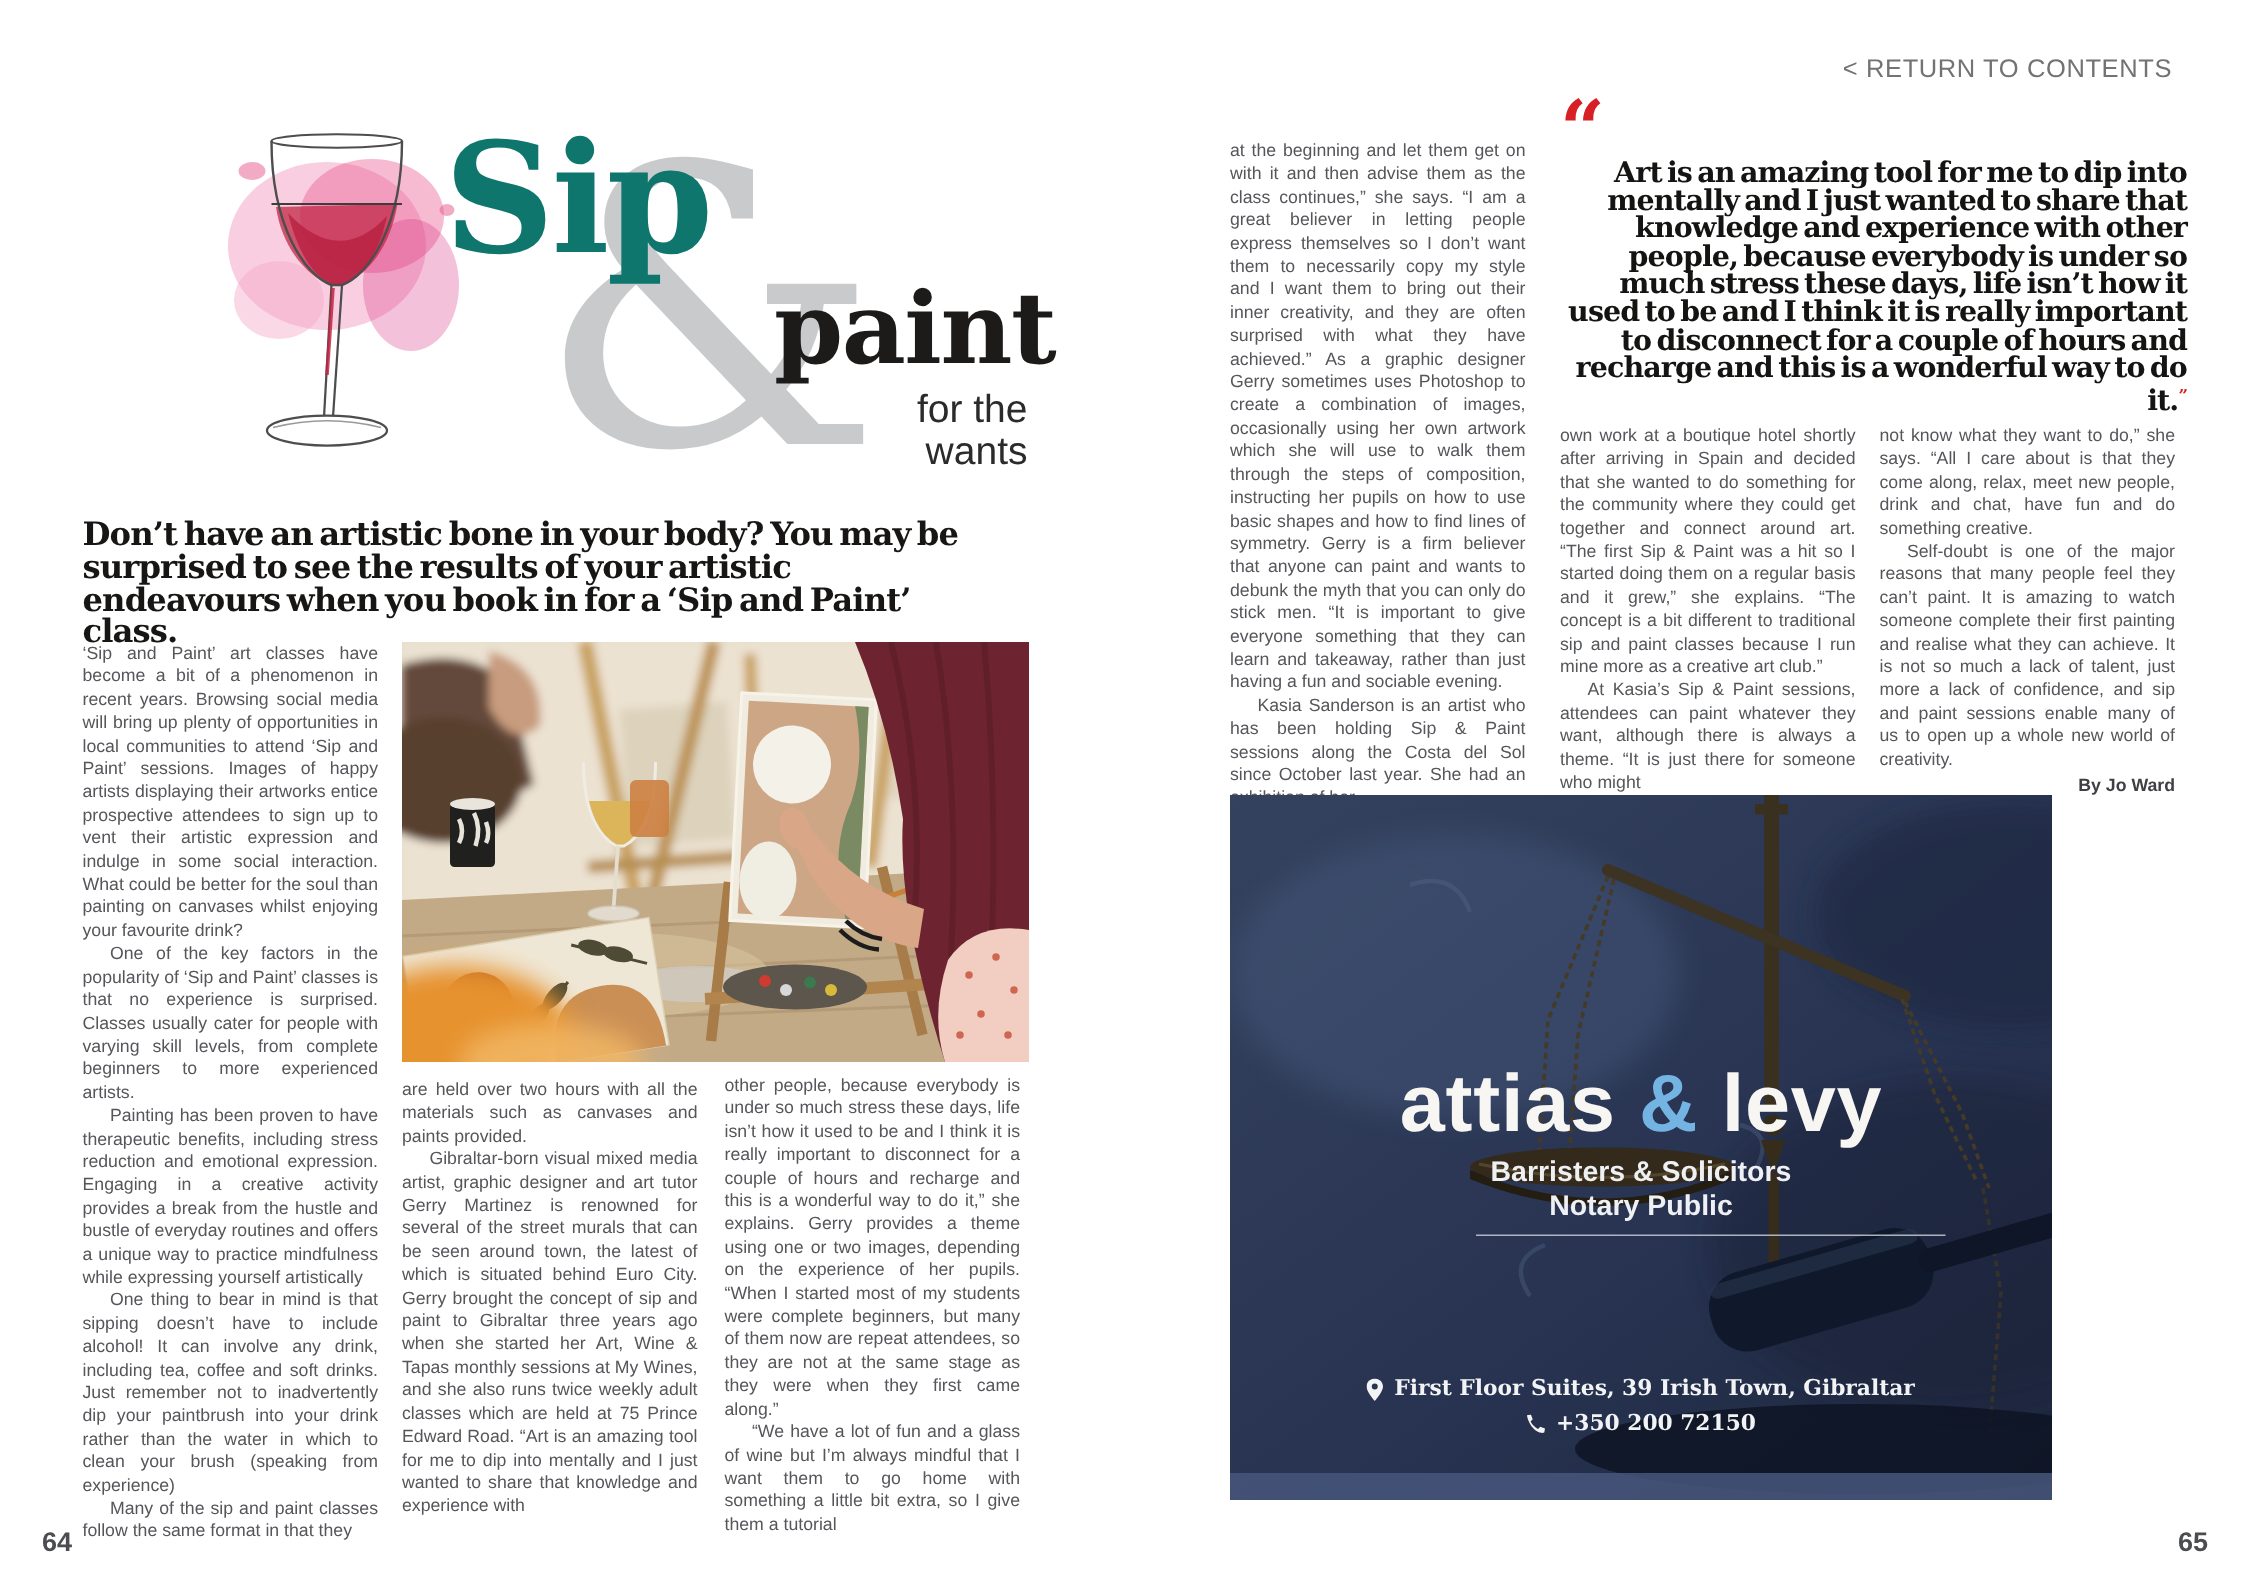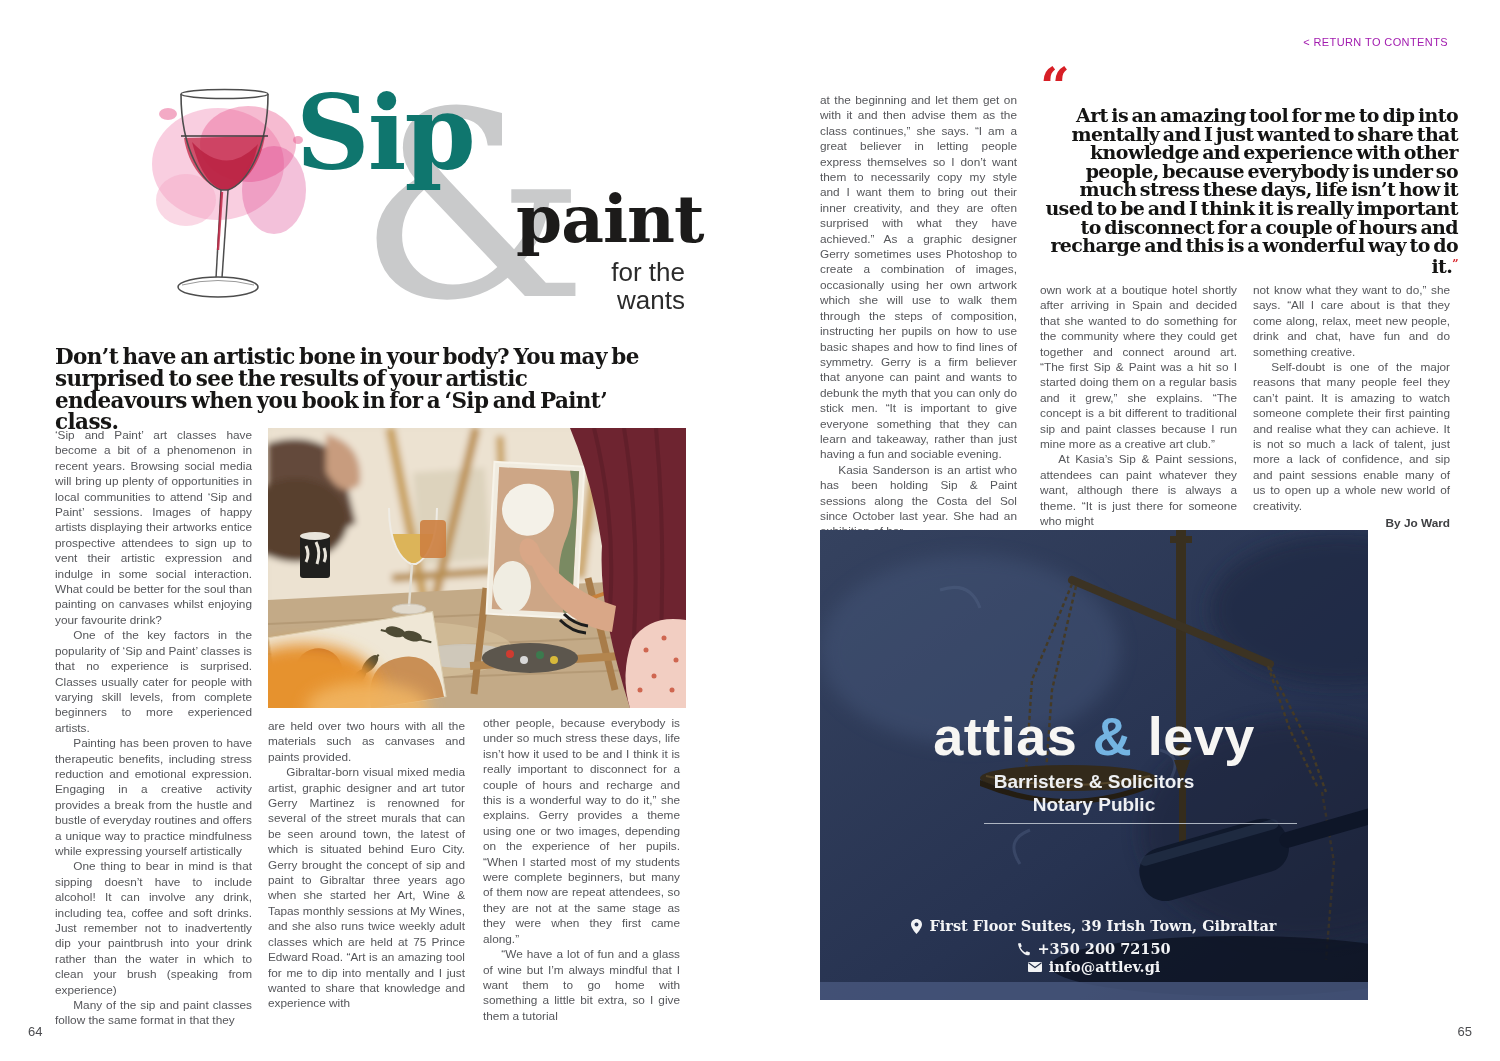--- a/index.html
+++ b/index.html
@@ -1,21 +1,21 @@
 <!DOCTYPE html>
 <html><head>
 <meta charset="utf-8">
 <style>
   html,body{margin:0;padding:0;background:#ffffff;}
   .spread{position:relative;width:1500px;height:1061px;background:#ffffff;overflow:hidden;
           font-family:"Liberation Sans",sans-serif;}
   
-  .return-link{position:absolute;top:36px;right:52px;font-size:11px;letter-spacing:.4px;
-               color:#a21caf;text-decoration:none;cursor:pointer;}
-  .pagenum{position:absolute;bottom:22px;font-size:13px;font-weight:normal;color:#4c4d50;}
+  .return-link{position:absolute;top:36px;right:52px;font-size:17px;letter-spacing:.4px;
+               color:#737373;text-decoration:none;cursor:pointer;}
+  .pagenum{position:absolute;bottom:22px;font-size:18px;font-weight:bold;color:#4c4d50;}
   .pagenum.left{left:28px;}
   .pagenum.right{right:28px;}
   
   .wineglass{position:absolute;left:148px;top:82px;}
   .t-amp{position:absolute;left:358px;top:78px;font:400 258px/258px "DejaVu Serif",serif;color:#c9cacb;}
   .t-sip{position:absolute;left:296px;top:82px;font:bold 102px/102px "DejaVu Serif",serif;
          color:#0f766e;letter-spacing:-2px;}
   .t-paint{position:absolute;left:516px;top:186px;font:bold 66px/66px "DejaVu Serif",serif;
            color:#1c1b1a;letter-spacing:-1px;}
   .t-sub{position:absolute;left:543px;top:258px;width:142px;text-align:right;font:400 26px/28px "Liberation Sans",sans-serif;color:#2b2b2b;}
@@ -281,24 +281,17 @@
           <path d="M5.5,0 C8.5,0 11,2.4 11,5.4 C11,9 5.5,15 5.5,15 C5.5,15 0,9 0,5.4 C0,2.4 2.5,0 5.5,0 Z M5.5,3.4 A2,2 0 1 0 5.5,7.4 A2,2 0 1 0 5.5,3.4 Z" fill="#f2f3f5"></path>
         </svg>
       <span>First Floor Suites, 39 Irish Town, Gibraltar</span>
     </div>
     <div class="ad-row tel">
       <svg width="13" height="13" viewBox="0 0 13 13">
           <path d="M1,0.5 L3.6,0 L4.8,3.2 L3.4,4.6 C4,6.2 6.8,9 8.4,9.6 L9.8,8.2 L13,9.4 L12.5,12 C12.5,12 9.5,13.5 5.5,9.5 C1.5,5.5 1,0.5 1,0.5 Z" fill="#f2f3f5"></path>
         </svg>
       <span>+350 200 72150</span>
     </div>
-    <div class="ad-row mail">
-      <svg width="14" height="10" viewBox="0 0 14 10">
-          <rect width="14" height="10" rx="1" fill="#f2f3f5"></rect>
-          <path d="M0.5,0.8 L7,5.5 L13.5,0.8" stroke="#243049" stroke-width="1.1" fill="none"></path>
-        </svg>
-      <span>info@attlev.gi</span>
-    </div>
   </aside>
 
   <div class="pagenum left">64</div>
   <div class="pagenum right">65</div>
 </div>
 
 </body></html>

